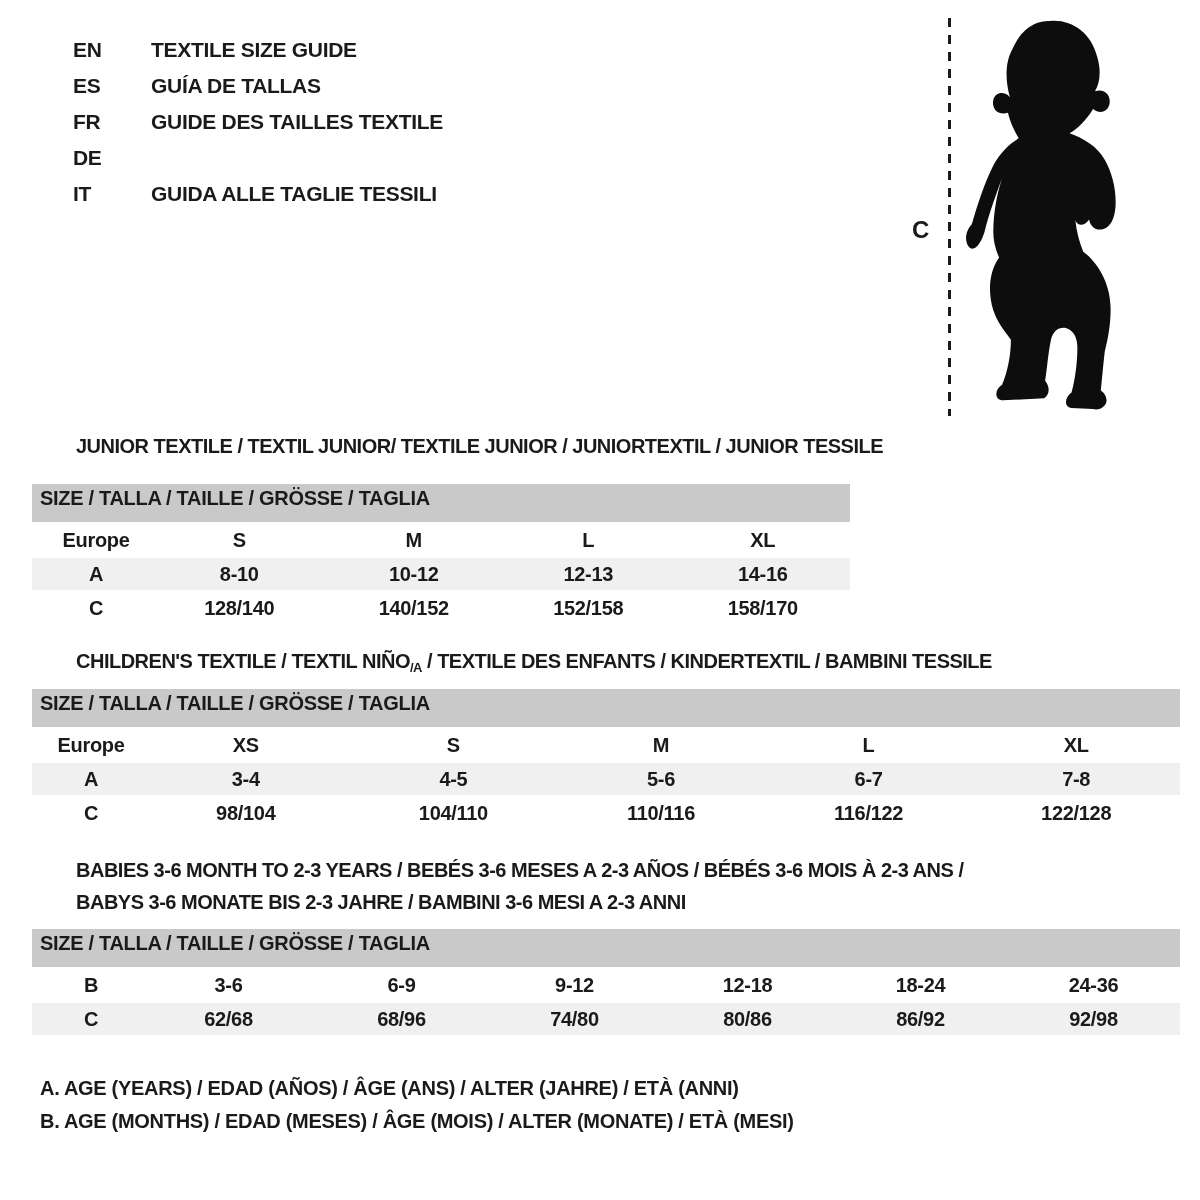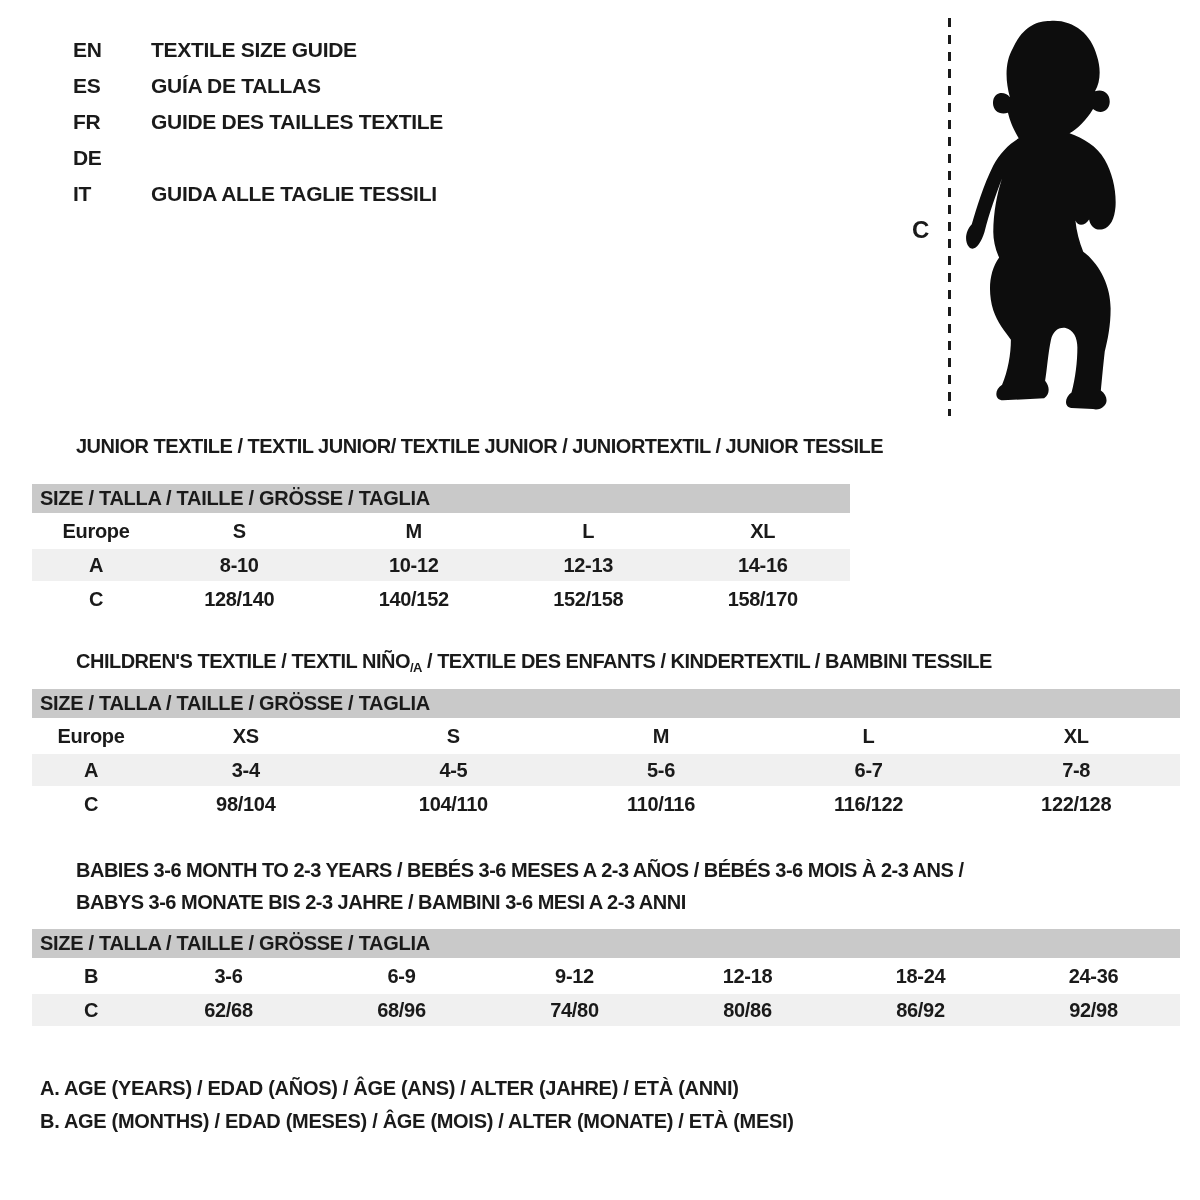--- a/index.html
+++ b/index.html
@@ -35,21 +35,21 @@
   .silhouette{position:absolute;left:962px;top:14px;}
 
   
   .section-heading{position:absolute;left:40px;font-size:20px;letter-spacing:-0.5px;white-space:nowrap;margin-left:36px;}
   .sub-letter{font-size:13px;vertical-align:-4px;}
   .heading-line{height:32px;line-height:32px;}
 
   
   .size-table{position:absolute;left:32px;}
   .tbar{
-    height:29px;line-height:29px;background:var(--header-bar);
+    height:38px;line-height:29px;background:var(--header-bar);
     padding-left:8px;font-size:20px;margin-bottom:2px;white-space:nowrap;
   }
   .trow{display:flex;height:32px;line-height:32px;font-size:20px;margin-bottom:2px;}
   .trow.shaded{background:var(--row-shaded);}
   .tlabel{padding-left:8px;text-align:center;flex:none;}
   .t-junior .tlabel{width:120px;}
   .t-wide .tlabel{width:110px;}
   .tcell{flex:1;text-align:center;}
 
   

